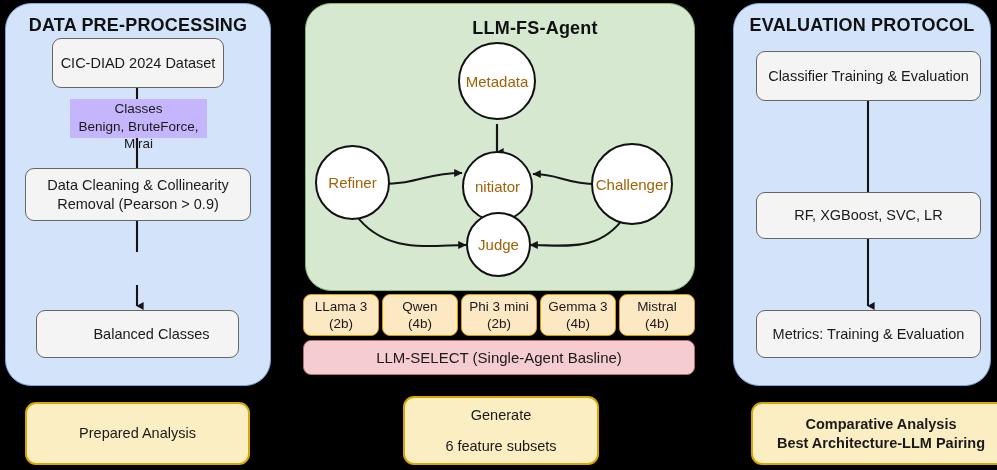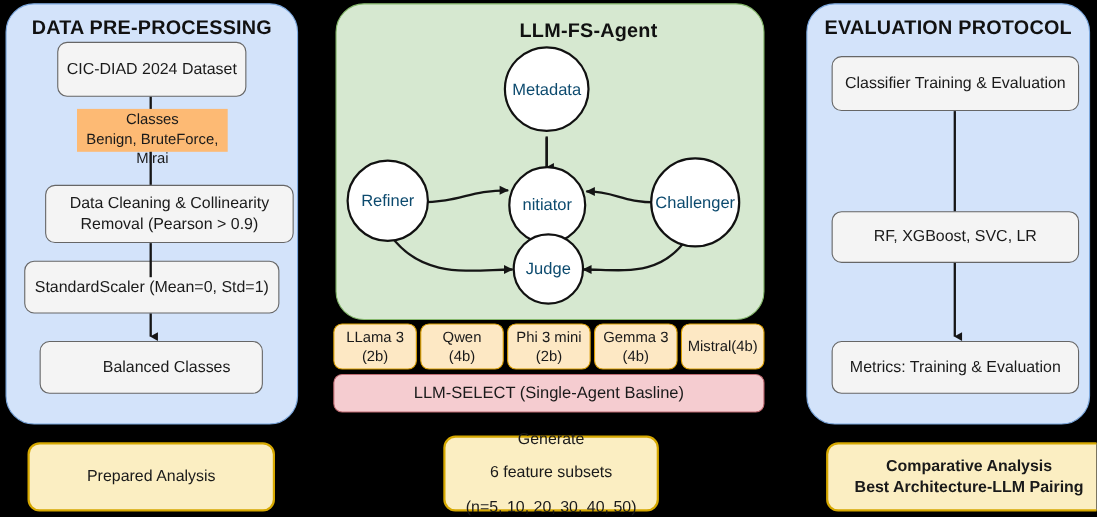--- a/index.html
+++ b/index.html
@@ -87,28 +87,28 @@
     border-radius: 50%;
     background: #ffffff;
     border: 2.2px solid #111111;
     display: flex;
     align-items: center;
     justify-content: center;
     z-index: 3;
   }
   .circle-label {
     font-size: 15px;
-    color: #0c4a6e;
+    color: #a16207;
     white-space: nowrap;
   }
 
   
   .edge-label {
     position: absolute;
-    background: #fdba74;
+    background: #c4b5fd;
     color: #1a1a1a;
     font-size: 13.5px;
     text-align: center;
     line-height: 1.3;
     padding: 1px 4px 2px 4px;
     box-sizing: border-box;
     z-index: 4;
   }
 
   
@@ -164,23 +164,22 @@
   <div class="panel panel-blue" style="left:5px; top:3px; width:266px; height:383px;"></div>
   <div class="panel-title" style="left:5px; top:15px; width:266px;">DATA PRE-PROCESSING</div>
 
   <div class="node node-grey" style="left:52px; top:38px; width:172px; height:50px;">CIC-DIAD 2024 Dataset</div>
 
   <div class="edge-label" style="left:70px; top:99px; width:137px; height:39px;">
     <div>Classes</div>
     <div>Benign, BruteForce, Mirai</div>
   </div>
 
-  <div class="node node-grey" style="left:25px; top:168px; width:226px; height:53px;margin-left:16px;">Data Cleaning &amp; Collinearity Removal (Pearson &gt; 0.9)</div>
-
-  <div class="node node-grey" style="left:22px; top:237px; width:232px; height:48px;">StandardScaler (Mean=0, Std=1)</div>
+  <div class="node node-grey" style="left:25px; top:168px; width:226px; height:53px;">Data Cleaning &amp; Collinearity Removal (Pearson &gt; 0.9)</div>
+
 
   <div class="node node-grey" style="left:36px; top:310px; width:203px; height:48px;padding-left:34px;">Balanced Classes</div>
 
   <div class="node node-outer-yellow" style="left:25px; top:402px; width:225px; height:63px;">Prepared Analysis</div>
 
   <div class="panel panel-green" style="left:305px; top:3px; width:390px; height:288px;"></div>
   <div class="panel-title" style="left:305px; top:18px; width:460px;">LLM-FS-Agent</div>
 
   <div class="circle" style="left:458px; top:42px; width:78px; height:78px;">
     <span class="circle-label">Metadata</span>
@@ -211,31 +210,30 @@
     <span>(4b)</span>
   </div>
   <div class="node node-yellow-sm" style="left:461px; top:294px; width:76px; height:42px; flex-direction:column;">
     <span>Phi 3 mini</span>
     <span>(2b)</span>
   </div>
   <div class="node node-yellow-sm" style="left:540px; top:294px; width:76px; height:42px; flex-direction:column;">
     <span>Gemma 3</span>
     <span>(4b)</span>
   </div>
-  <div class="node node-yellow-sm" style="left:619px; top:294px; width:76px; height:42px; flex-direction:row;">
+  <div class="node node-yellow-sm" style="left:619px; top:294px; width:76px; height:42px; flex-direction:column;">
     <span>Mistral</span>
     <span>(4b)</span>
   </div>
 
   <div class="node node-pink" style="left:303px; top:340px; width:392px; height:35px;">LLM-SELECT (Single-Agent Basline)</div>
 
   <div class="node node-outer-yellow" style="left:403px; top:396px; width:196px; height:69px; flex-direction:column;gap:12px;">
     <span>Generate</span>
     <span>6 feature subsets</span>
-    <span>(n=5, 10, 20, 30, 40, 50)</span>
   </div>
 
   <div class="panel panel-blue" style="left:733px; top:3px; width:258px; height:383px;"></div>
   <div class="panel-title" style="left:733px; top:15px; width:258px;">EVALUATION PROTOCOL</div>
 
   <div class="node node-grey" style="left:756px; top:51px; width:225px; height:50px;">Classifier Training &amp; Evaluation</div>
 
   <div class="node node-grey" style="left:756px; top:192px; width:225px; height:47px;">RF, XGBoost, SVC, LR</div>
 
   <div class="node node-grey" style="left:756px; top:310px; width:225px; height:48px;">Metrics: Training &amp; Evaluation</div>

